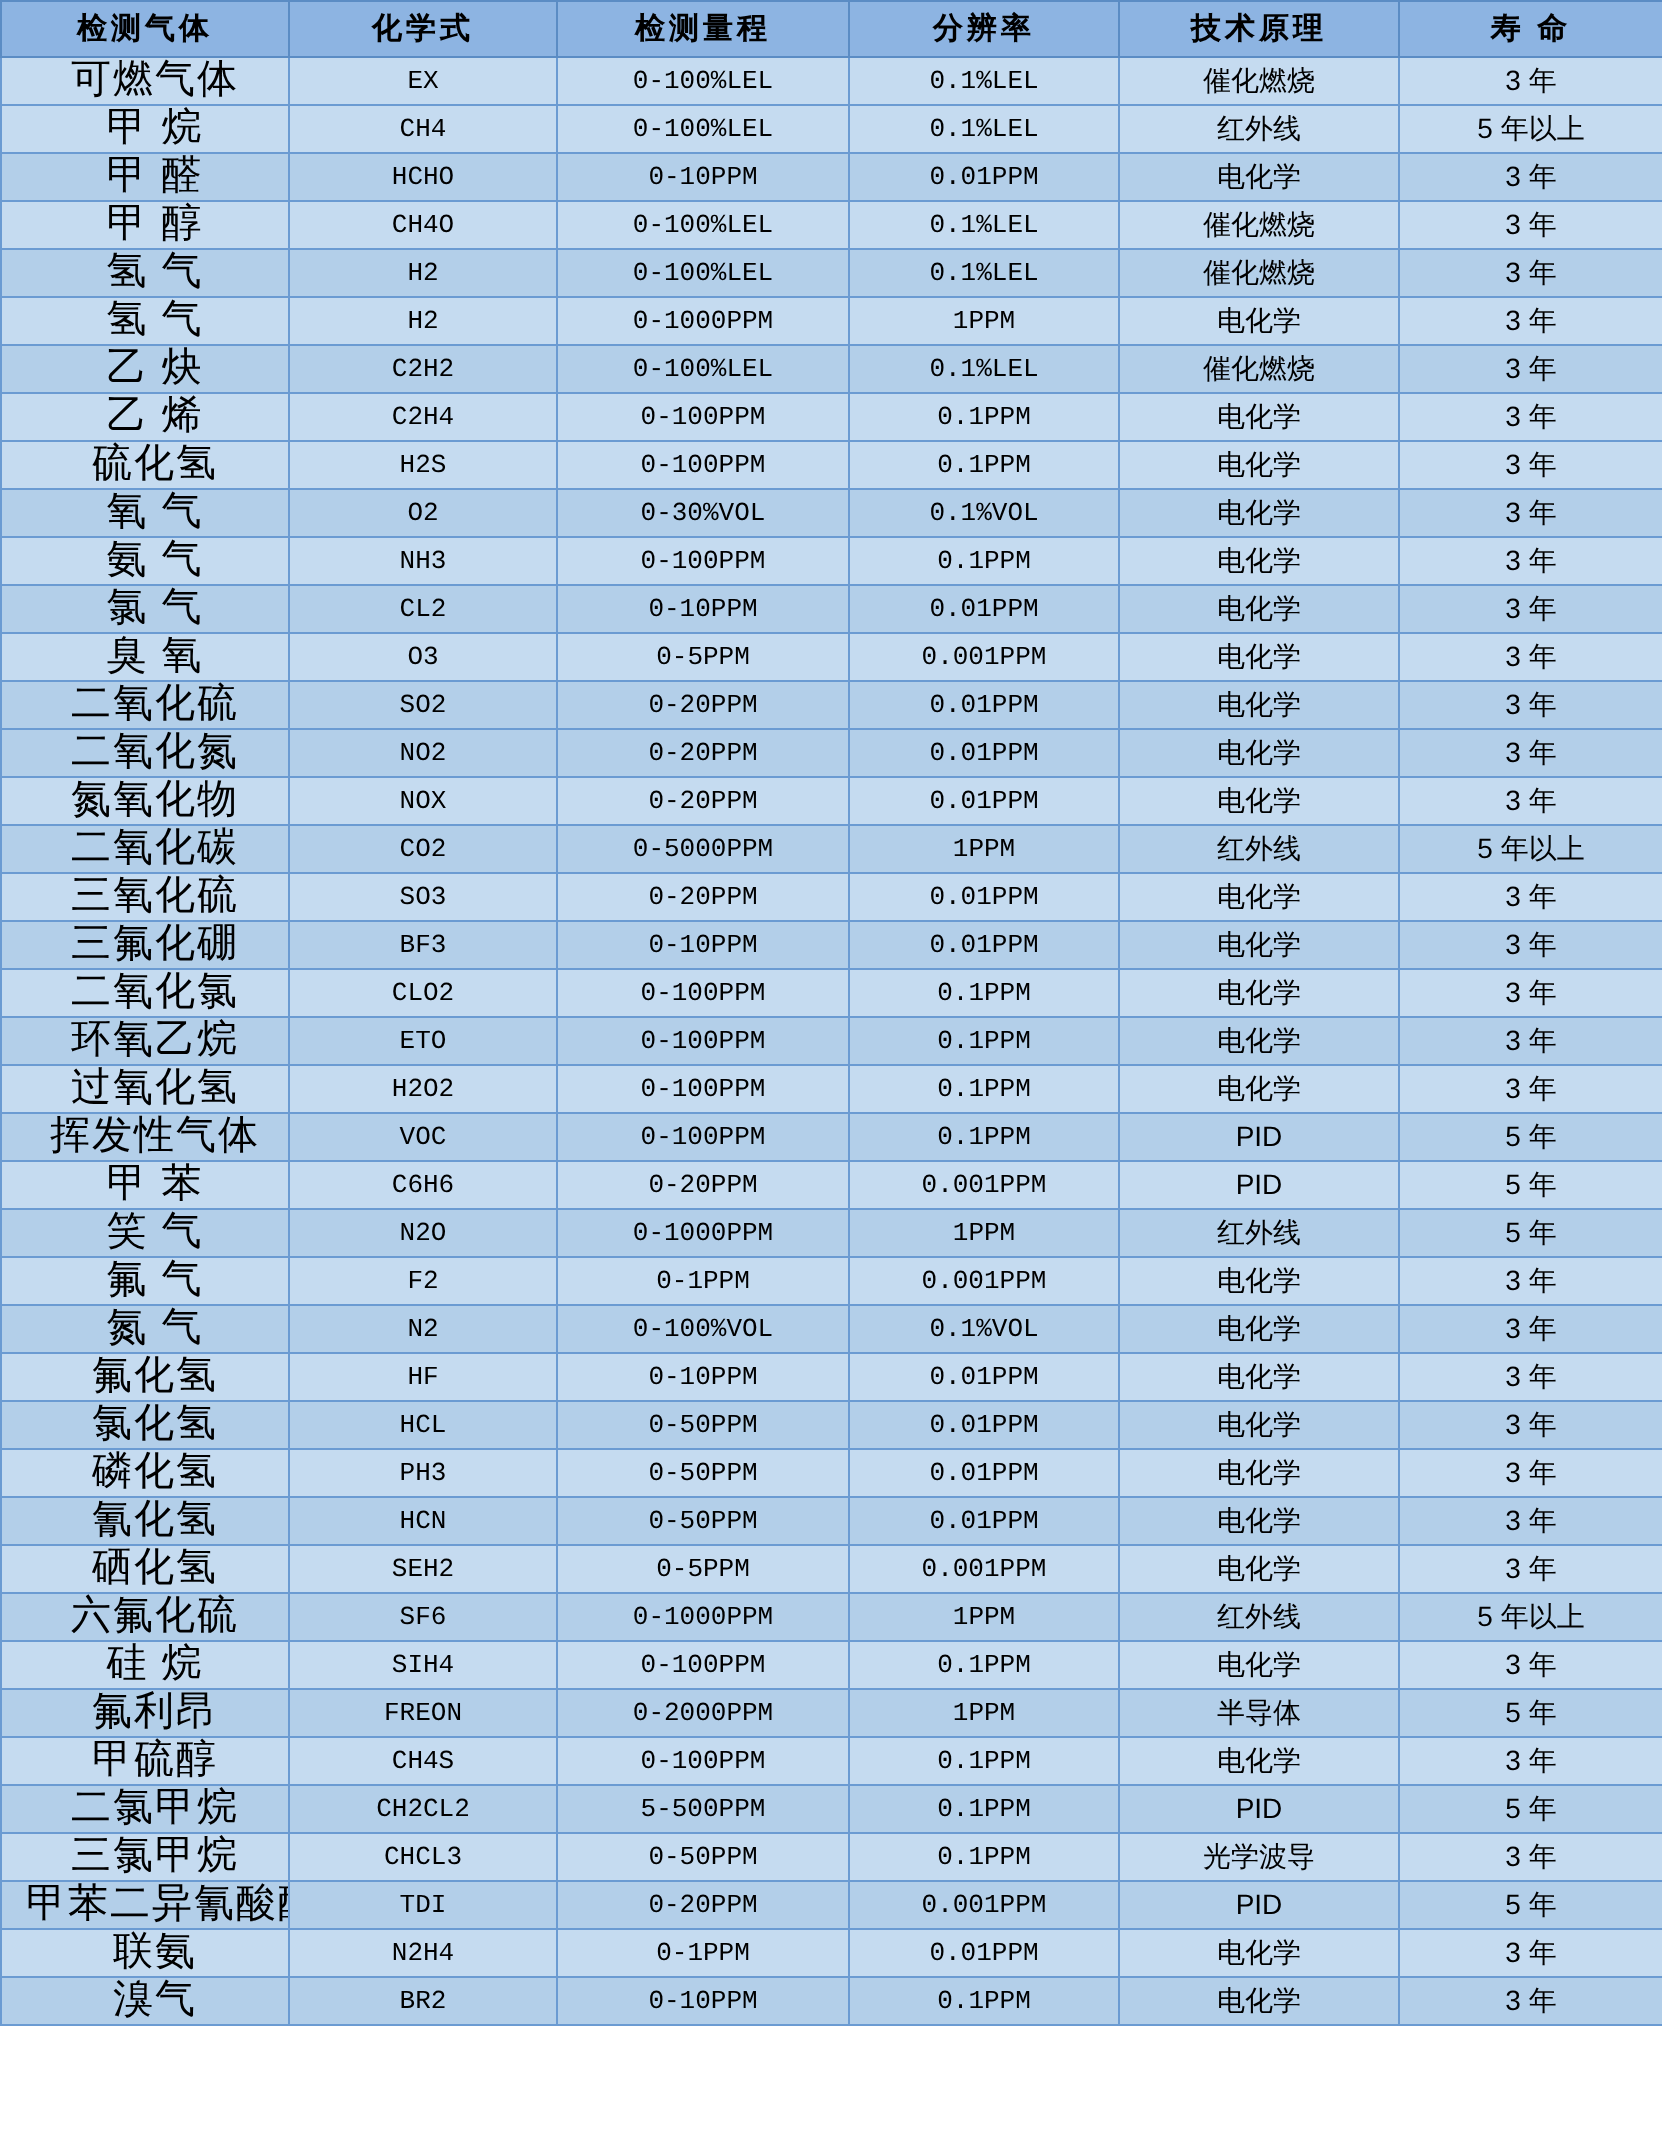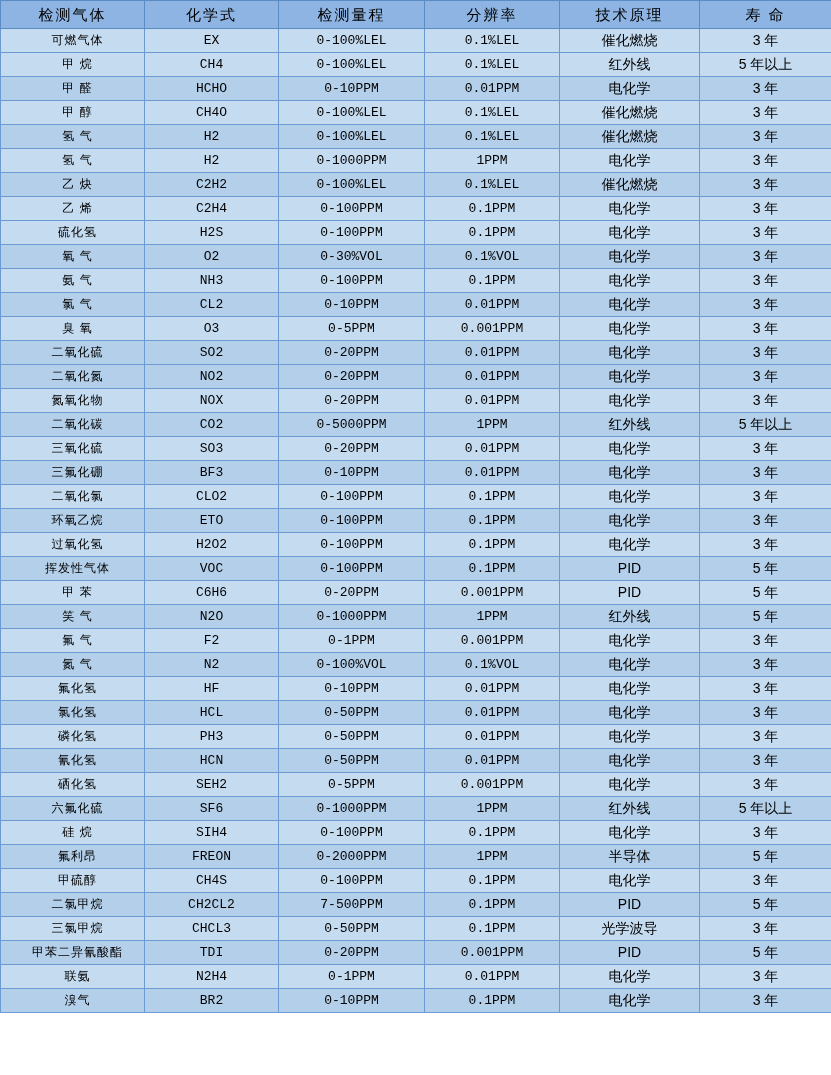--- a/index.html
+++ b/index.html
@@ -30,34 +30,34 @@
     height: 23px;
     line-height: 21px;
     padding: 0 2px;
     color: #000000;
     overflow: hidden;
     white-space: nowrap;
   }
   #gas-table thead th {
     background: #8db4e2;
     font-size: 15px;
-    font-weight: normal;
+    font-weight: bold;
     letter-spacing: 2px;
     height: 27px;
     line-height: 25px;
     border: 1px solid #5b8cc4;
   }
   #gas-table tbody tr.odd td {
     background: #c5dbf0;
   }
   #gas-table tbody tr.even td {
     background: #b3cfe9;
   }
   #gas-table tbody td.name {
-    font-size: 12px;
+    font-size: 20px;
     letter-spacing: 1px;
     padding-left: 12px;
   }
   #gas-table tbody td.formula,
   #gas-table tbody td.range,
   #gas-table tbody td.resolution {
     font-family: "Liberation Mono", monospace;
     font-size: 13px;
   }
   #gas-table tbody td.principle,
@@ -372,21 +372,21 @@
         <td class="name">甲硫醇</td>
         <td class="formula">CH4S</td>
         <td class="range">0-100PPM</td>
         <td class="resolution">0.1PPM</td>
         <td class="principle">电化学</td>
         <td class="life">3 年</td>
       </tr>
       <tr class="even">
         <td class="name">二氯甲烷</td>
         <td class="formula">CH2CL2</td>
-        <td class="range">7-500PPM</td>
+        <td class="range">5-500PPM</td>
         <td class="resolution">0.1PPM</td>
         <td class="principle">PID</td>
         <td class="life">5 年</td>
       </tr>
       <tr class="odd">
         <td class="name">三氯甲烷</td>
         <td class="formula">CHCL3</td>
         <td class="range">0-50PPM</td>
         <td class="resolution">0.1PPM</td>
         <td class="principle">光学波导</td>

